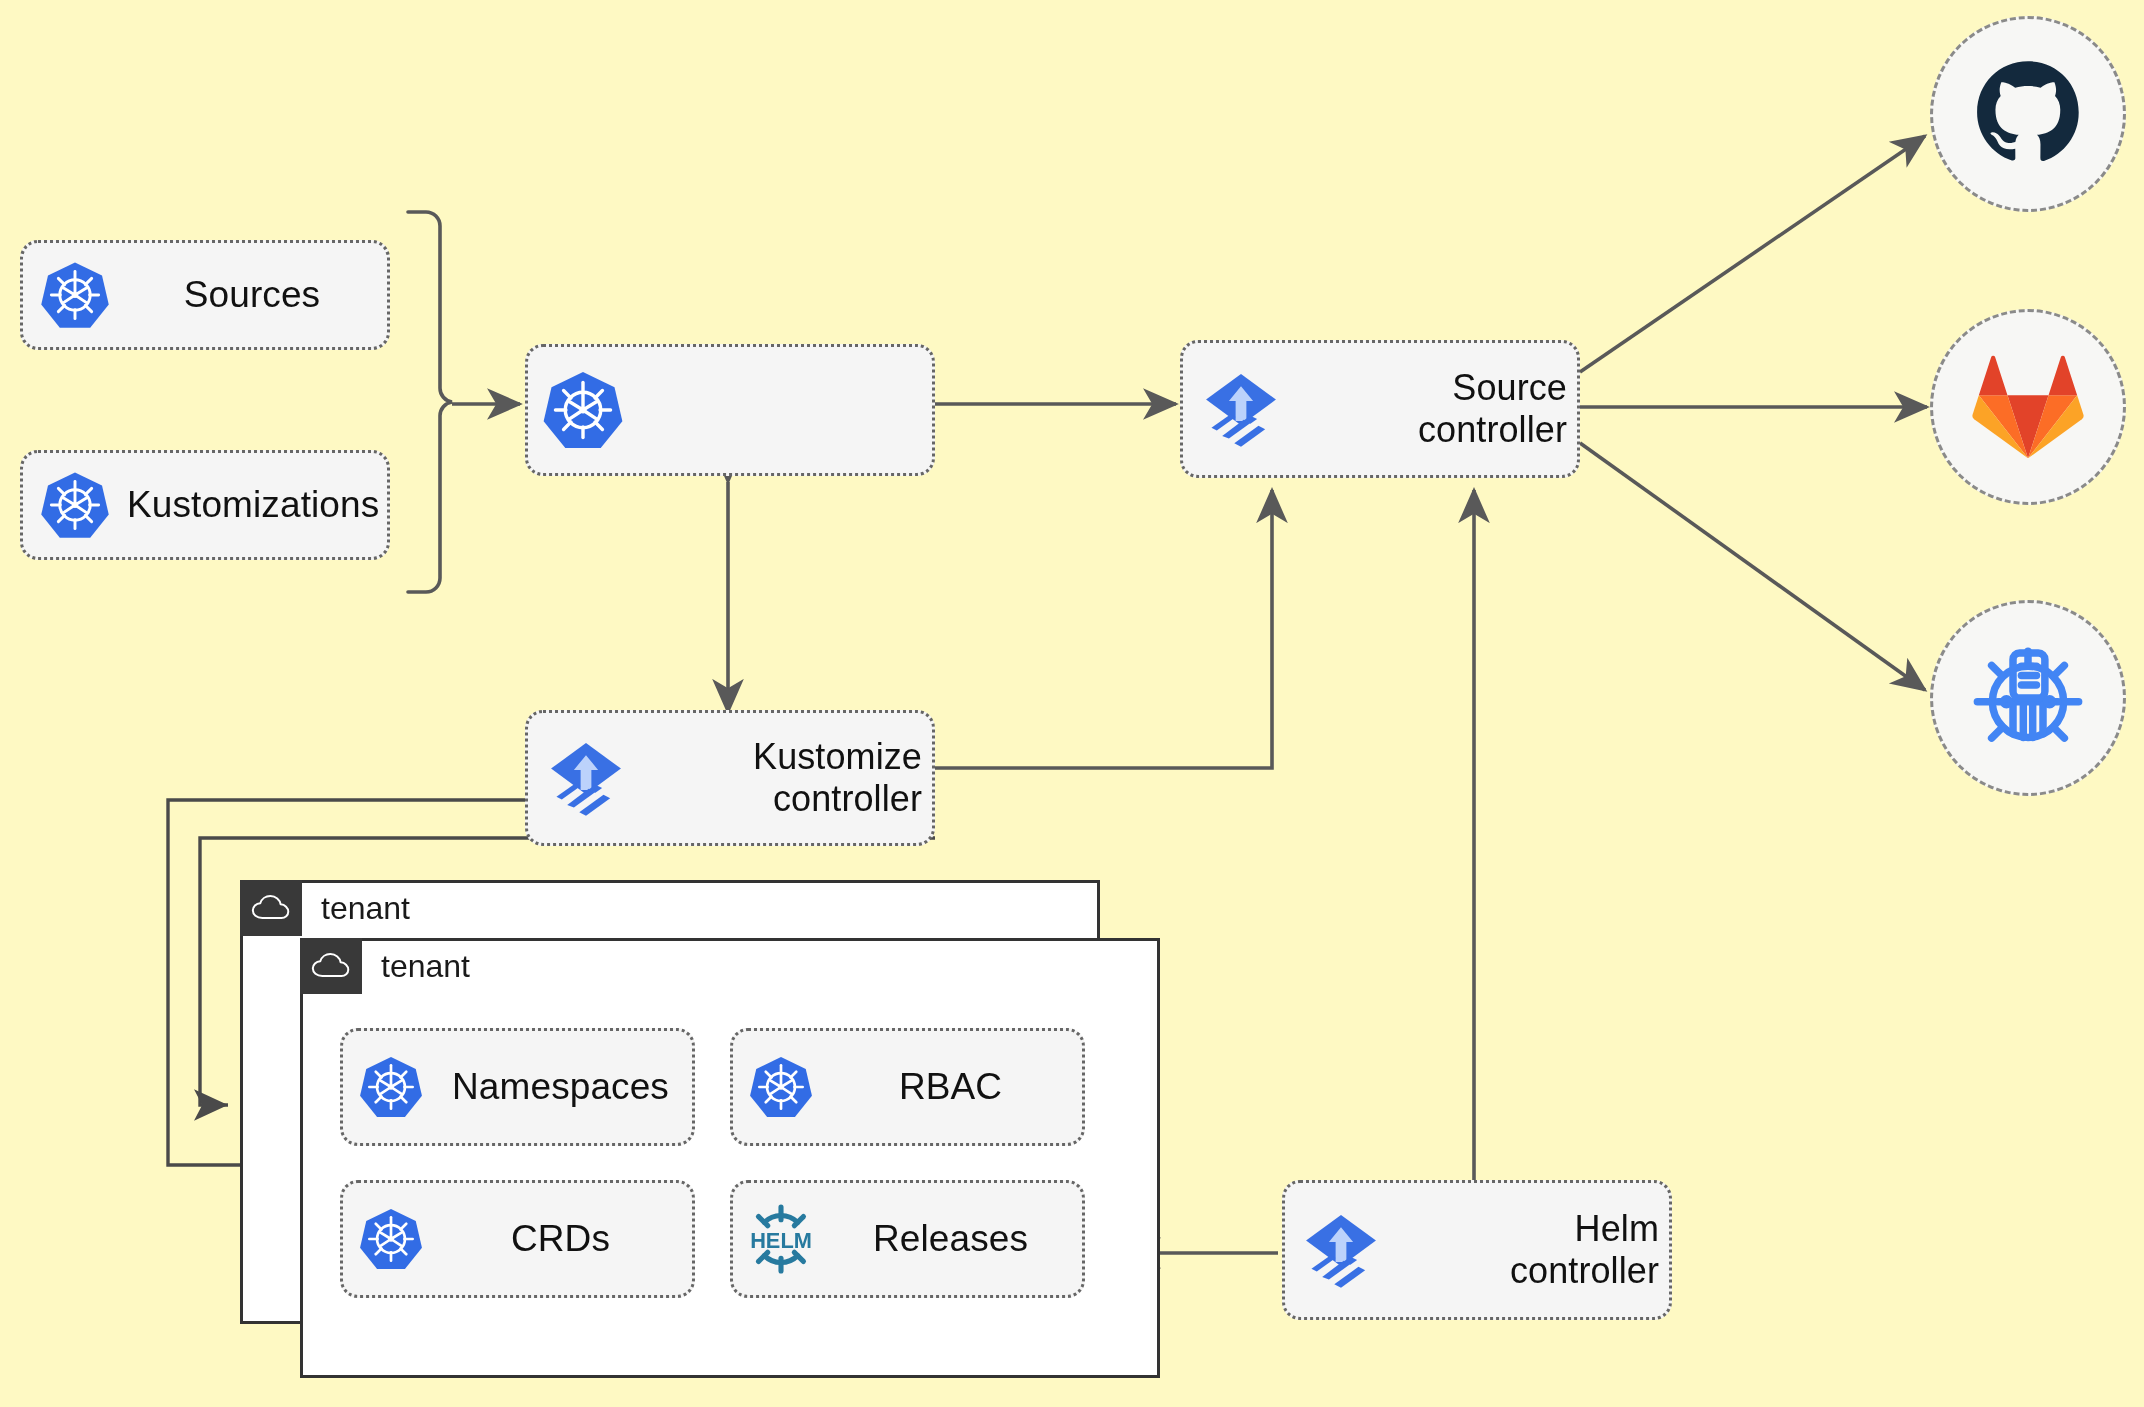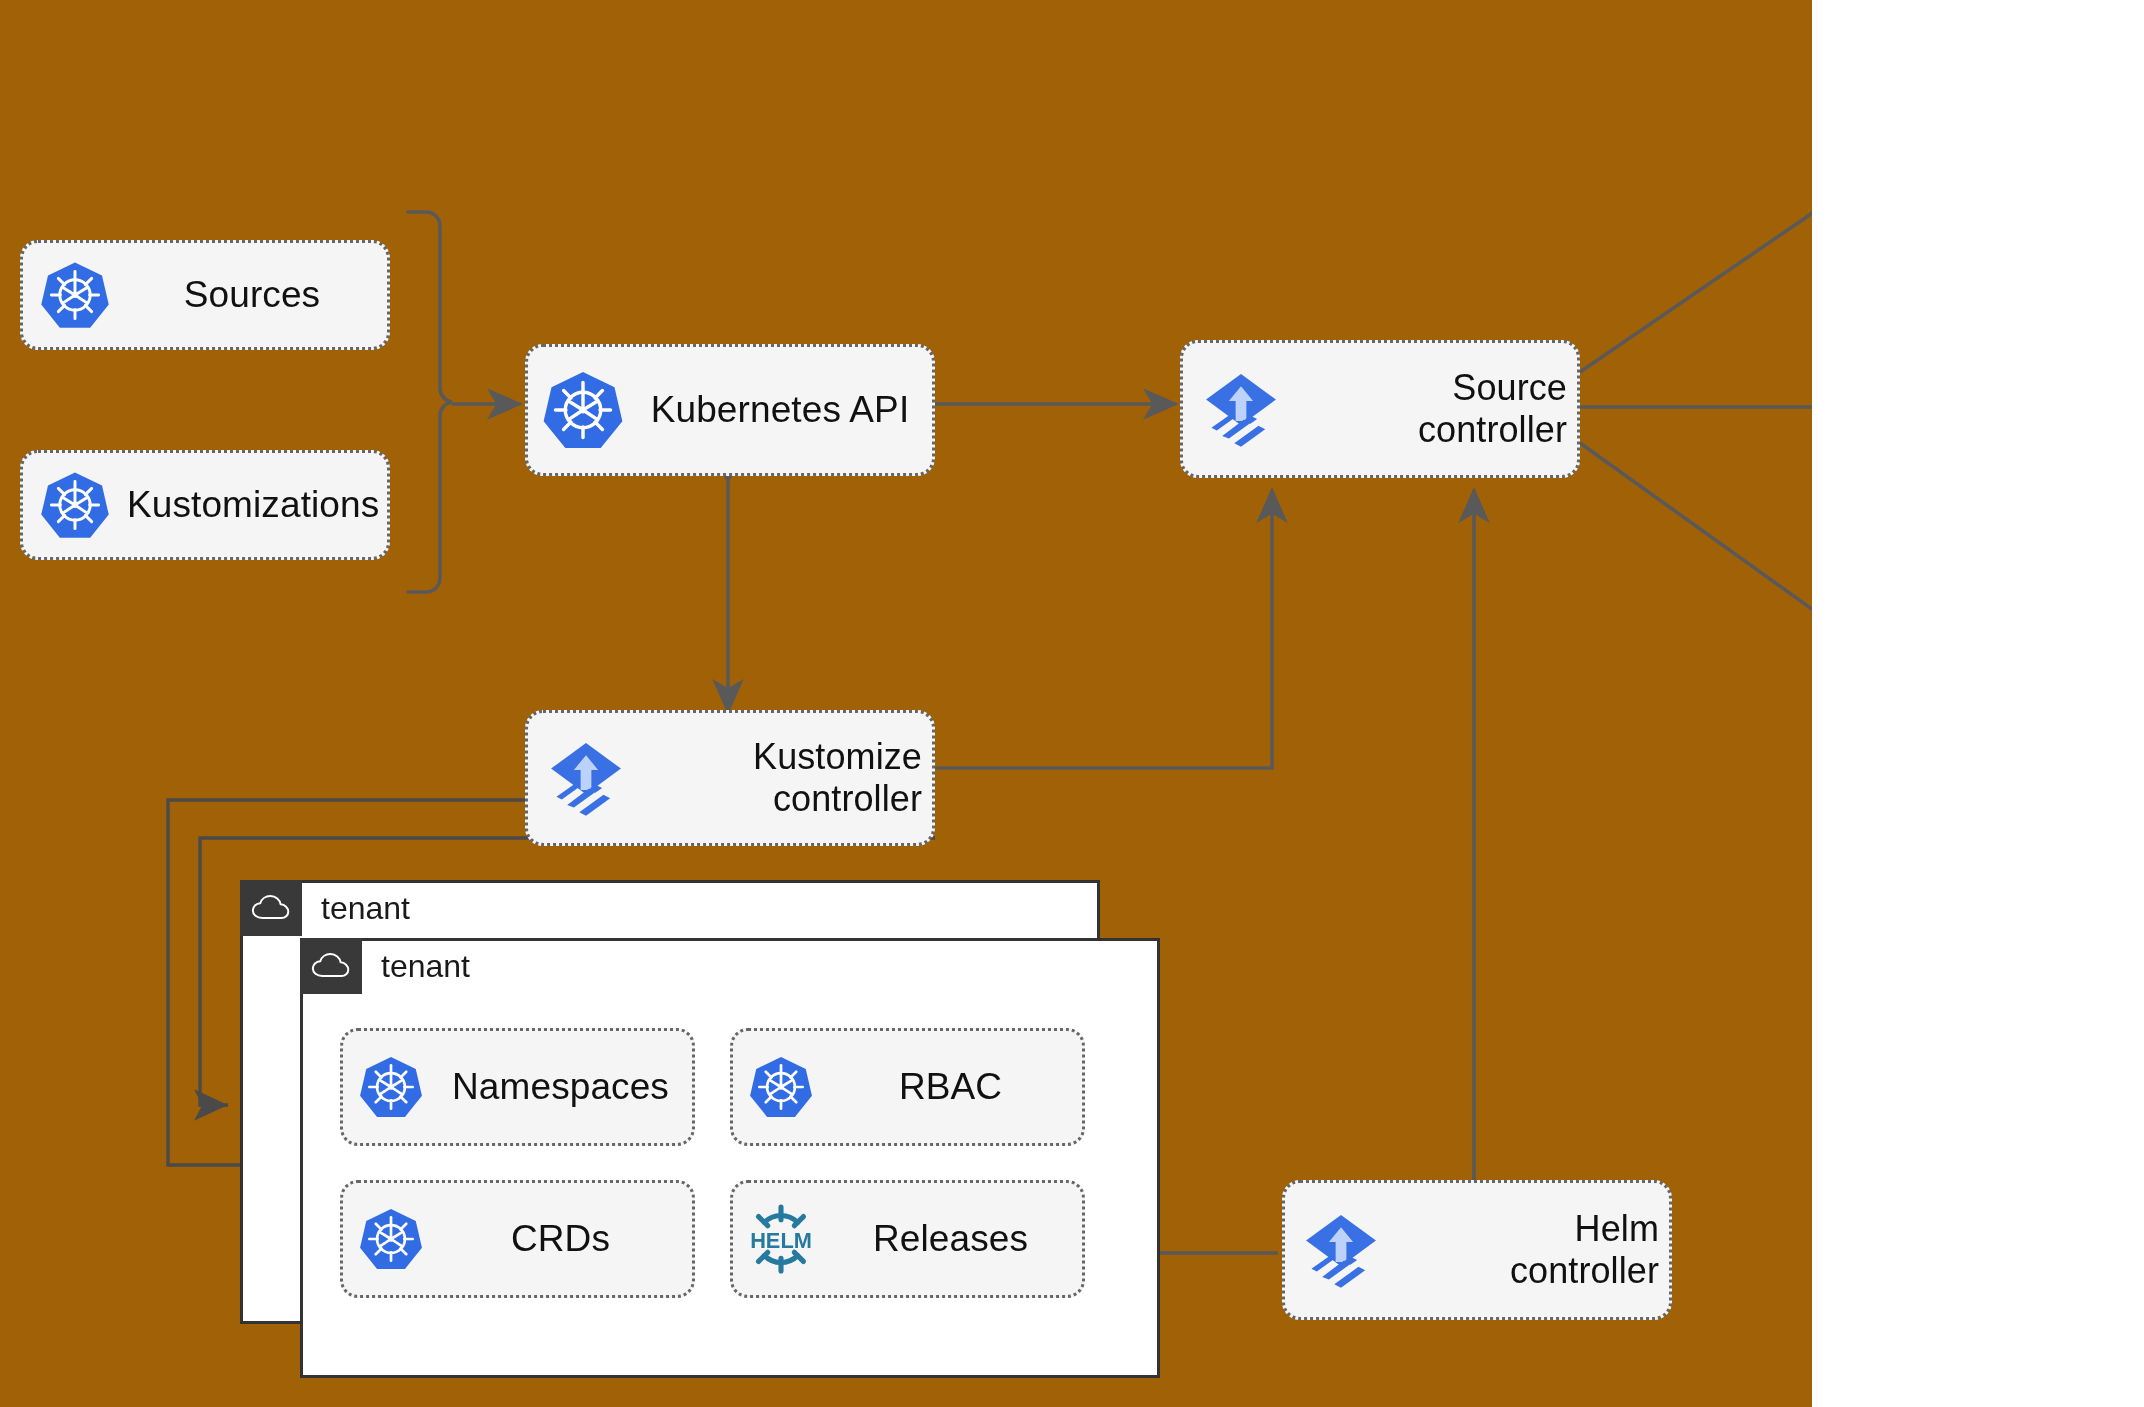--- a/index.html
+++ b/index.html
@@ -1,17 +1,17 @@
 <!DOCTYPE html>
 <html><head>
 <meta charset="utf-8">
 <style>
   html,body{margin:0;padding:0;background:#ffffff;}
   body{font-family:"Liberation Sans","DejaVu Sans",sans-serif;}
-  #canvas{position:relative;width:1812px;height:1407px;background:#a16207;overflow:hidden;text-decoration:underline;}
+  #canvas{position:relative;width:2144px;height:1407px;background:#fef9c3;overflow:hidden;text-decoration:underline;}
   svg.layer{position:absolute;left:0;top:0;width:2144px;height:1407px;pointer-events:none;}
 
   
   .node{
     position:absolute;
     background:#f5f5f5;
     border:3px dotted #666666;
     border-radius:18px;
     display:flex;align-items:center;
     box-sizing:border-box;
@@ -168,21 +168,20 @@
           <line x1="46.8" y1="17.2" x2="41.2" y2="22.8"></line>
             <line x1="22.8" y1="41.2" x2="17.2" y2="46.8"></line>
           <line x1="32" y1="32" x2="32" y2="19.5"></line>
             <line x1="32" y1="32" x2="42.5" y2="25.5"></line>
           <line x1="32" y1="32" x2="42.5" y2="39"></line>
             <line x1="32" y1="32" x2="21.5" y2="39"></line>
           <line x1="32" y1="32" x2="21.5" y2="25.5"></line>
         </g>
       </svg>
     </span>
-    <span class="lbl">Kubernetes API</span>
   </div>
 
   <div class="node ctrl" style="left:1180px;top:340px;width:400px;height:138px;">
     <span class="ico" style="width:116px;">
       <svg width="86" height="86" viewBox="0 0 64 64">
         <path d="M32 6 L58 25 L32 44 L6 25 Z" fill="#3970E4"></path>
         <path d="M32 15 L41 26 H36 V41 H28 V26 H23 Z" fill="#bcd2fb"></path>
         <g fill="#3970E4">
           <path d="M10 46 L24 36 L28 38 L14 48 Z"></path>
           <path d="M18 52 L34 40 L39 42.4 L23 54 Z"></path>

